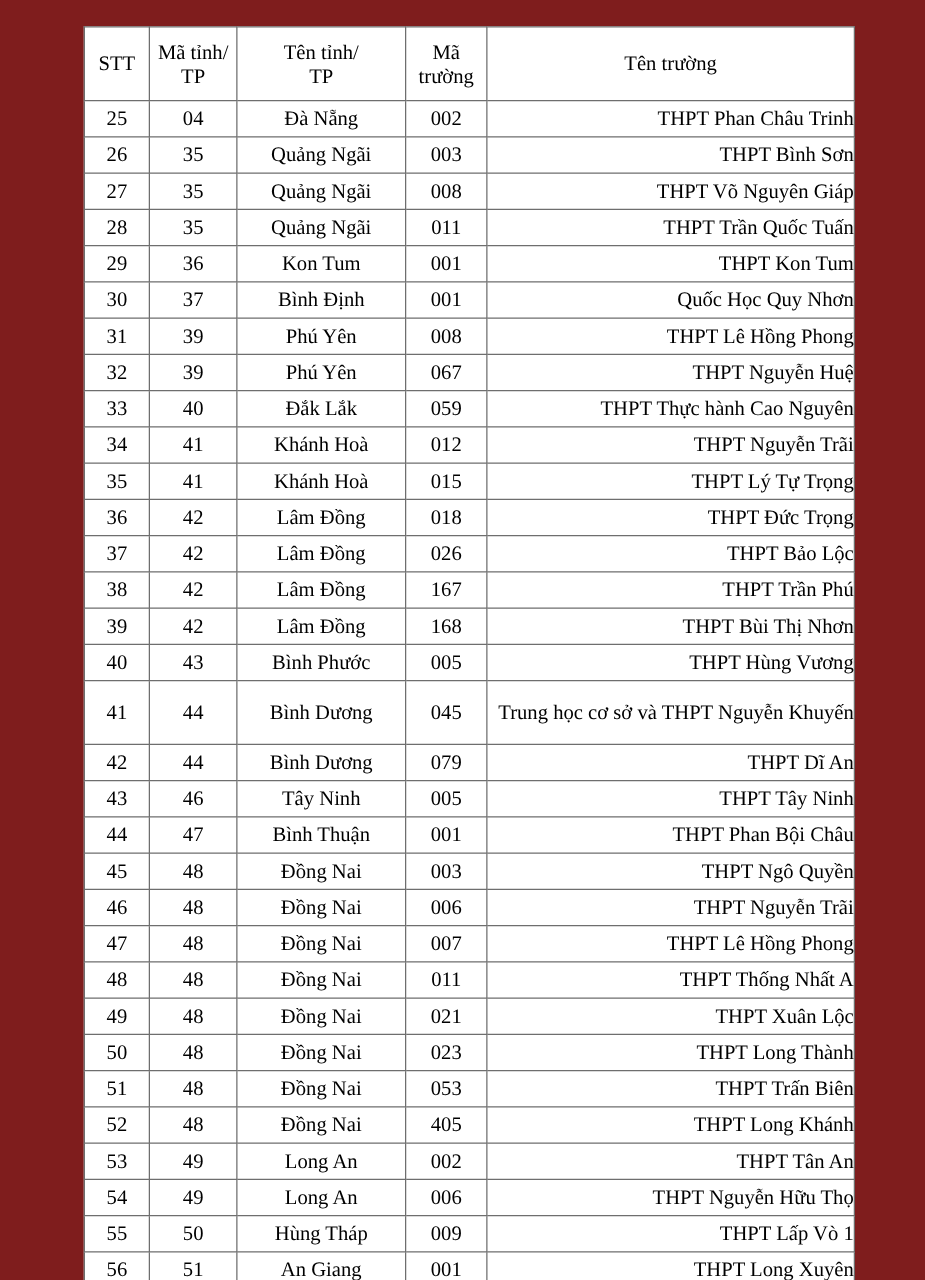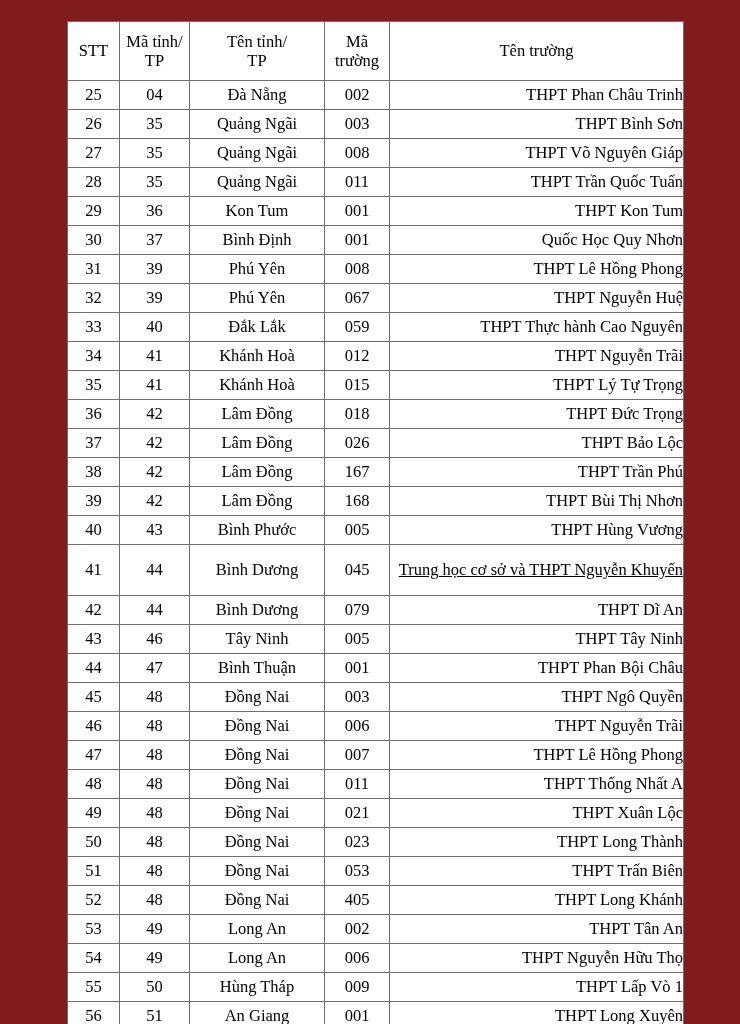--- a/index.html
+++ b/index.html
@@ -67,21 +67,20 @@
   tbody td.name {
     text-align: right;
     padding-left: 9px;
     padding-right: 6px;
   }
   tbody tr.tall td {
     height: 50px;
   }
   tbody tr.tall td.name {
     line-height: 1.22;
-    text-decoration: underline;
   }
 </style>
 </head>
 <body>
 
 <div id="page">
   <table id="school-table">
     <colgroup>
       <col class="c-stt">
       <col class="c-ma-t">

